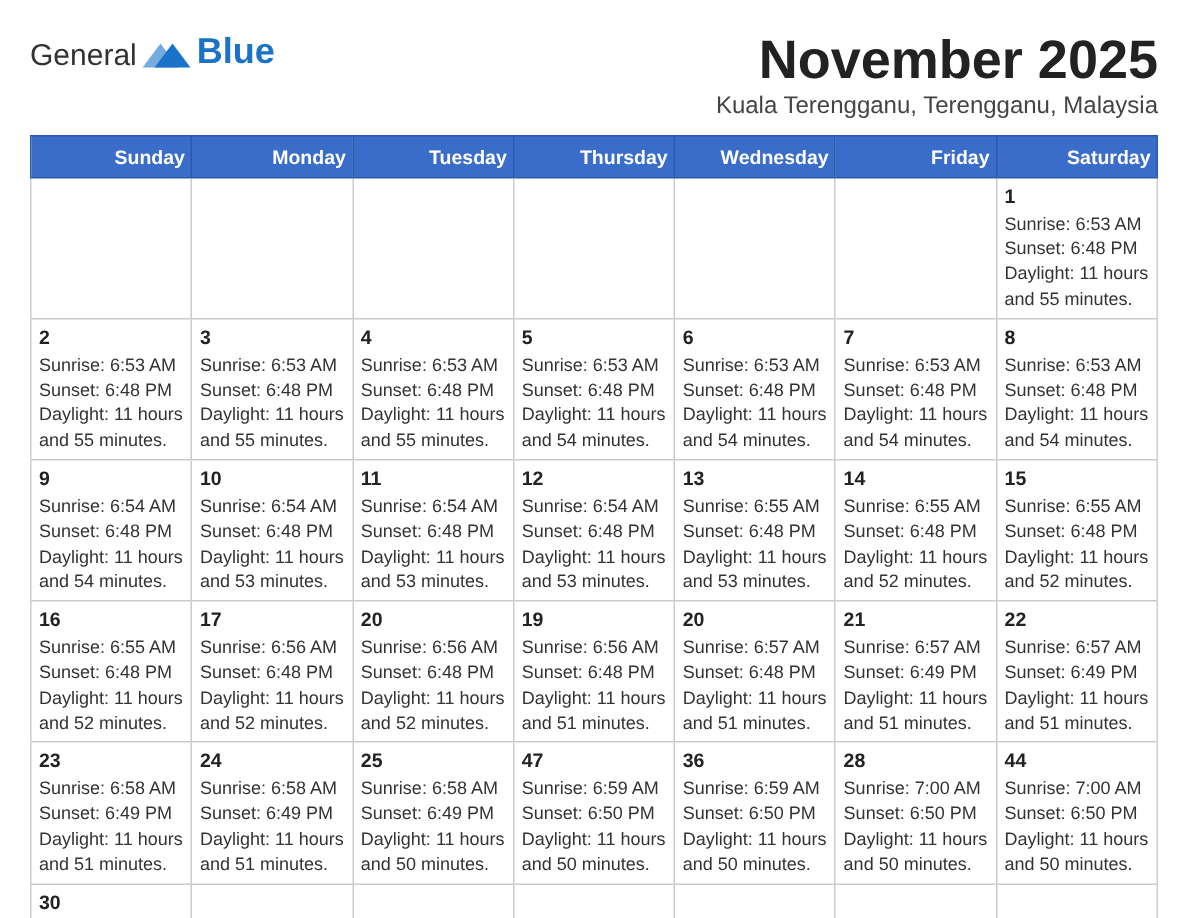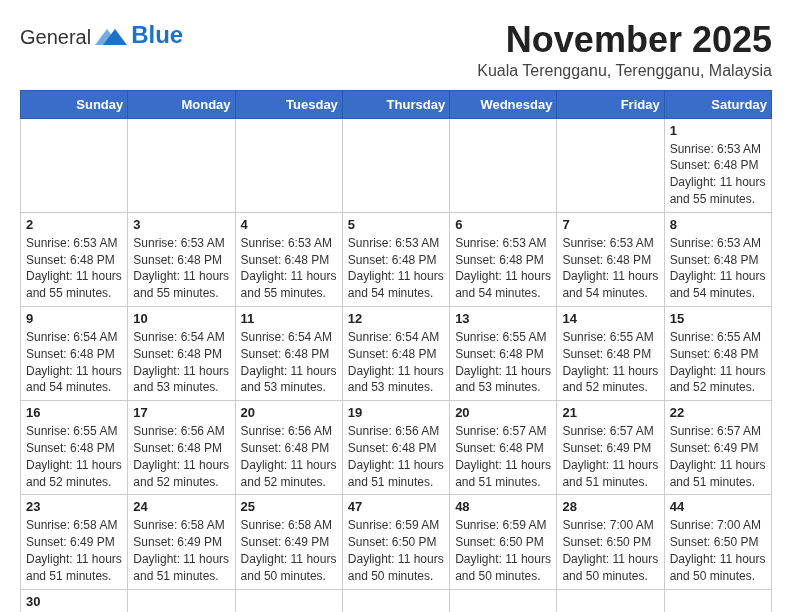--- a/index.html
+++ b/index.html
@@ -304,21 +304,21 @@
 and 50 minutes.</div>
         </td>
         <td>
           <span class="day-number">47</span>
           <div class="cell-info" style="white-space: pre-wrap;">Sunrise: 6:59 AM
 Sunset: 6:50 PM
 Daylight: 11 hours
 and 50 minutes.</div>
         </td>
         <td>
-          <span class="day-number">48</span>
+          <span class="day-number">36</span>
           <div class="cell-info" style="white-space: pre-wrap;">Sunrise: 6:59 AM
 Sunset: 6:50 PM
 Daylight: 11 hours
 and 50 minutes.</div>
         </td>
         <td>
           <span class="day-number">28</span>
           <div class="cell-info" style="white-space: pre-wrap;">Sunrise: 7:00 AM
 Sunset: 6:50 PM
 Daylight: 11 hours

